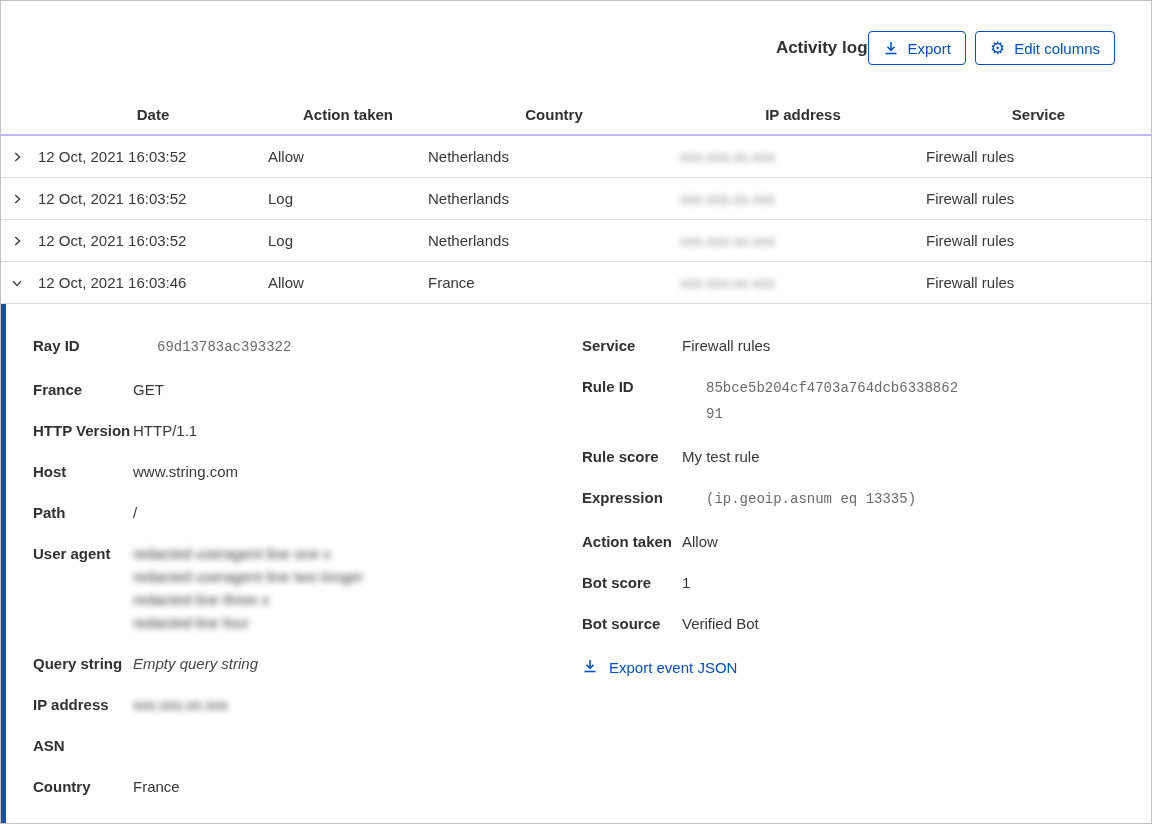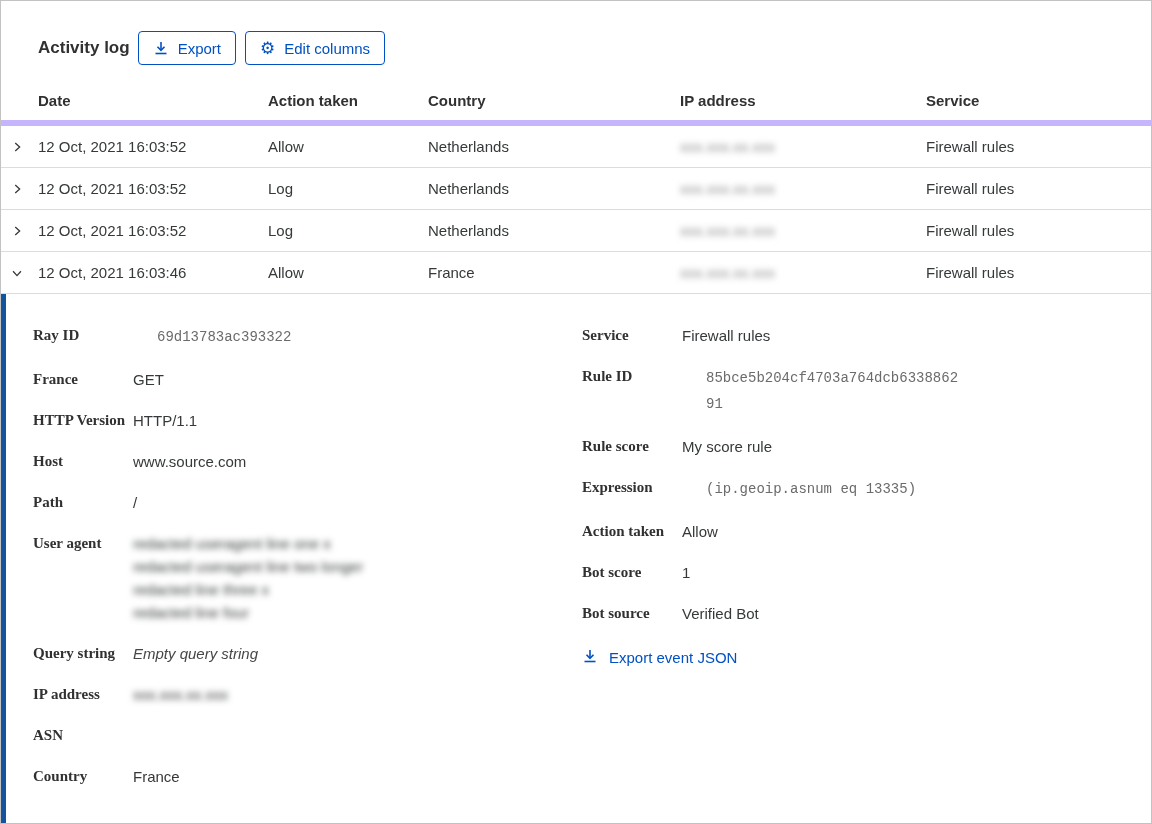--- a/index.html
+++ b/index.html
@@ -5,44 +5,44 @@
   * { margin:0; padding:0; box-sizing:border-box; }
   html,body { background:#f4f4f4; }
   .page {
     width:1152px; height:824px; background:#ffffff;
     border:1px solid #c2c2c2;
     display:flex; flex-direction:column;
     font-family:"Liberation Sans", sans-serif;
     color:#36393a; overflow:hidden;
   }
   
-  .topbar { display:flex; justify-content:flex-start; align-items:flex-start; padding:30px 36px 0 37px;gap:8px; }
+  .topbar { display:flex; justify-content:flex-end; align-items:flex-start; padding:30px 36px 0 37px; }
   .title { font-size:17px; font-weight:700; color:#313131; padding-top:7px; }
   .buttons { display:flex; gap:9px; }
   .btn {
     display:flex; align-items:center; gap:9px; height:34px; padding:0 14px;
     border:1px solid #0051c3; border-radius:4px; background:#fff;
     color:#0051c3; font-size:15px; font-family:inherit; cursor:pointer;
   }
   .btn svg { display:block; }
   .gear-glyph { font-family:"DejaVu Sans", sans-serif; font-size:17px; line-height:16px; }
   
   .grid6 { display:grid; grid-template-columns:37px 230px 160px 252px 246px 1fr; }
-  .thead { margin-top:27px; border-bottom:6px solid #c4b5fd; }
+  .thead { margin-top:41px; border-bottom:2px solid #c4b5fd;text-align:center; }
   .thead > div { font-weight:700; font-size:15px; color:#313131; padding-bottom:11px; white-space:nowrap; }
   .trow { height:42px; align-items:center; border-bottom:1px solid #dcdcdc; font-size:15px; cursor:pointer; }
   .chev { padding-left:9px; display:flex; align-items:center; }
   .blur { filter:blur(3px); color:#8f8f8f; }
   .cell { white-space:nowrap; overflow:hidden; }
   
   .panel { flex:1; border-left:5px solid #14539e; padding:30px 0 0 27px; display:flex; align-items:flex-start; }
   .col-left { width:549px; flex:none; }
   .col-right { flex:1; }
   .field { display:flex; align-items:flex-start; margin-bottom:18px; font-size:15px; line-height:23px; }
-  .f-label { width:100px; min-width:100px; font-weight:700; color:#313131; white-space:nowrap; padding-right:8px;font-family:Liberation Serif, serif; }
+  .f-label { width:100px; min-width:100px; font-weight:700; color:#313131; white-space:nowrap; padding-right:8px; }
   .f-value { color:#36393a; }
   .mono { font-family:"Liberation Mono","DejaVu Sans Mono",monospace; font-size:14px; color:#6b6b6b; line-height:26px;margin-left:24px; }
   .wrap { max-width:258px; word-break:break-all; }
   .italic { font-style:italic; color:#464646; }
   .ua-line { line-height:23px; }
   .export-link { display:flex; align-items:center; gap:11px; color:#0051c3; font-size:15px; margin-top:23px; cursor:pointer; width:max-content; }
 </style>
 </head>
 <body>
 
@@ -139,21 +139,21 @@
       <div class="field">
         <div class="f-label">France</div>
         <div class="f-value">GET</div>
       </div>
       <div class="field">
         <div class="f-label">HTTP Version</div>
         <div class="f-value">HTTP/1.1</div>
       </div>
       <div class="field">
         <div class="f-label">Host</div>
-        <div class="f-value">www.source.com</div>
+        <div class="f-value">www.string.com</div>
       </div>
       <div class="field">
         <div class="f-label">Path</div>
         <div class="f-value">/</div>
       </div>
       <div class="field">
         <div class="f-label">User agent</div>
         <div class="f-value blur">
           <div class="ua-line">redacted useragent line one x</div>
           <div class="ua-line">redacted useragent line two longer</div>
@@ -182,21 +182,21 @@
       <div class="field">
         <div class="f-label">Service</div>
         <div class="f-value">Firewall rules</div>
       </div>
       <div class="field">
         <div class="f-label">Rule ID</div>
         <div class="f-value mono wrap">85bce5b204cf4703a764dcb633886291</div>
       </div>
       <div class="field">
         <div class="f-label">Rule score</div>
-        <div class="f-value">My score rule</div>
+        <div class="f-value">My test rule</div>
       </div>
       <div class="field">
         <div class="f-label">Expression</div>
         <div class="f-value mono wrap">(ip.geoip.asnum eq 13335)</div>
       </div>
       <div class="field">
         <div class="f-label">Action taken</div>
         <div class="f-value">Allow</div>
       </div>
       <div class="field">

